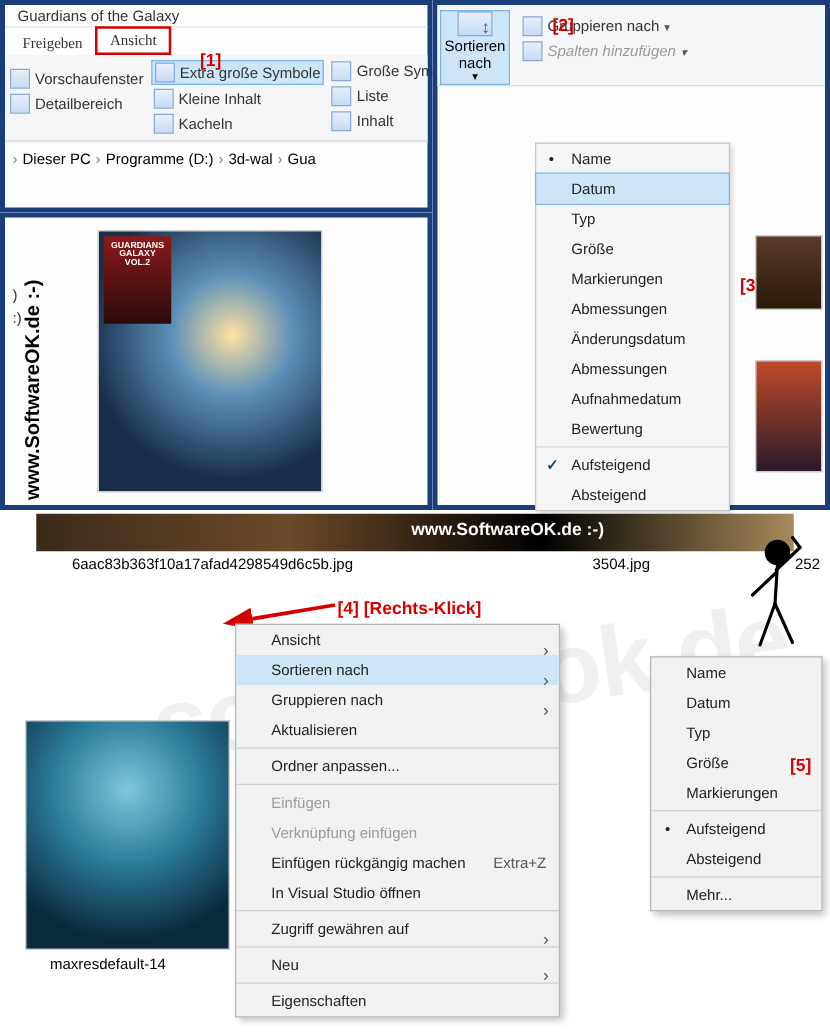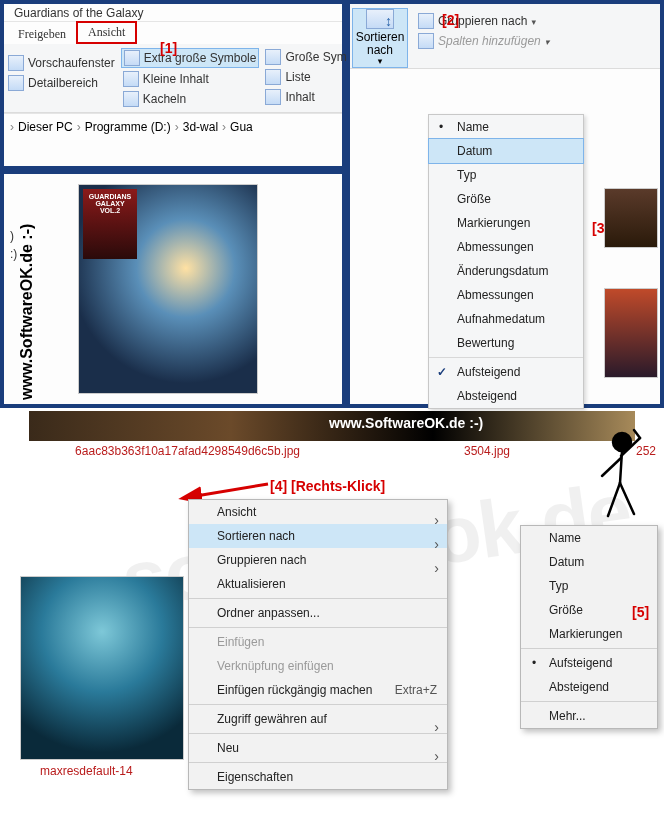--- a/index.html
+++ b/index.html
@@ -46,21 +46,21 @@
 .dd-item.hover { background: #cde6f7; outline: 1px solid #7eb4ea; }
 .dd-sep { border-top: 1px solid #d8d8d8; margin: 2px 0; }
 .bullet::before { content: "•"; position: absolute; left: 10px; }
 .check::before { content: "✓"; position: absolute; left: 8px; color: #1a3d7c; font-weight: bold; }
 
 
 .thumb { position: absolute; background: #222; border: 1px solid #ccc; }
 .groot1 { left: 74px; top: 10px; width: 180px; height: 210px; background: radial-gradient(circle at 60% 40%, #ffe1a3 0%, #5a8fb8 30%, #1a2e4a 70%); }
 .groot1::before { content: ""; position: absolute; left: 4px; top: 4px; width: 54px; height: 70px; background: linear-gradient(#8b1a1a,#2a0a0a); }
 .groot1 .logo { position:absolute; left:7px; top:8px; color:#fff; font-size:7px; font-weight:bold; line-height:1; text-align:center; width:48px; }
-.caption { position: absolute; text-align: right; color: #b91c1c; }
+.caption { position: absolute; text-align: center; color: #000000; }
 
 .strip { position: absolute; left: 29px; top: 411px; width: 606px; height: 30px; background: linear-gradient(90deg,#3a2a1a,#6b4a2a,#000,#a78a5a); }
 .strip .wm { position:absolute; left:300px; top:4px; color:#fff; font-weight:bold; font-size:14px; }
 
 .side-img1 { left: 604px; top: 188px; width: 54px; height: 60px; background: linear-gradient(#5a3a2a,#2a1a0a); }
 .side-img2 { left: 604px; top: 288px; width: 54px; height: 90px; background: linear-gradient(#c04a2a,#2a1a2a); }
 
 .groot2 { position:absolute; left:20px; top:576px; width:164px; height:184px; background: radial-gradient(circle at 50% 30%, #7ec8d8 0%, #2a7a9a 40%, #0a2a3a 80%); border:1px solid #ccc; }
 
 
@@ -212,21 +212,21 @@
 
 <div class="thumb side-img1"></div>
 <div class="thumb side-img2"></div>
 
 <div class="wm-side" style="left:18px; top:400px">www.SoftwareOK.de :-)</div>
 
 <div class="strip">
   <div class="wm">www.SoftwareOK.de :-)</div>
 </div>
 <div class="caption" style="left:40px; top:444px; width:260px">6aac83b363f10a17afad4298549d6c5b.jpg</div>
-<div class="caption" style="left:464px; top:444px">3504.jpg</div>
+<div class="caption" style="left:474px; top:444px">3504.jpg</div>
 <div class="caption" style="left:636px; top:444px">252</div>
 
 <div class="stick">
 <svg viewBox="0 0 60 100">
       <g stroke="#000" stroke-width="2.5" fill="none" stroke-linecap="round">
 <circle cx="32" cy="14" r="9" fill="#000"></circle>
 <path d="M32 23 L30 55"></path>
         <path d="M30 55 L18 88"></path>
         <path d="M30 55 L44 86"></path>
 <path d="M31 30 L12 48"></path>
@@ -275,20 +275,23 @@
   <div class="ci dim">
       <span>Einfügen</span>
     </div>
   <div class="ci dim">
       <span>Verknüpfung einfügen</span>
     </div>
   <div class="ci">
       <span>Einfügen rückgängig machen</span>
       <span class="sc">Extra+Z</span>
     </div>
+  <div class="ci">
+      <span>In Visual Studio öffnen</span>
+    </div>
   <div class="cs"></div>
   <div class="ci">
       <span>Zugriff gewähren auf</span>
       <span class="sub"></span>
     </div>
   <div class="cs"></div>
   <div class="ci">
       <span>Neu</span>
       <span class="sub"></span>
     </div>

